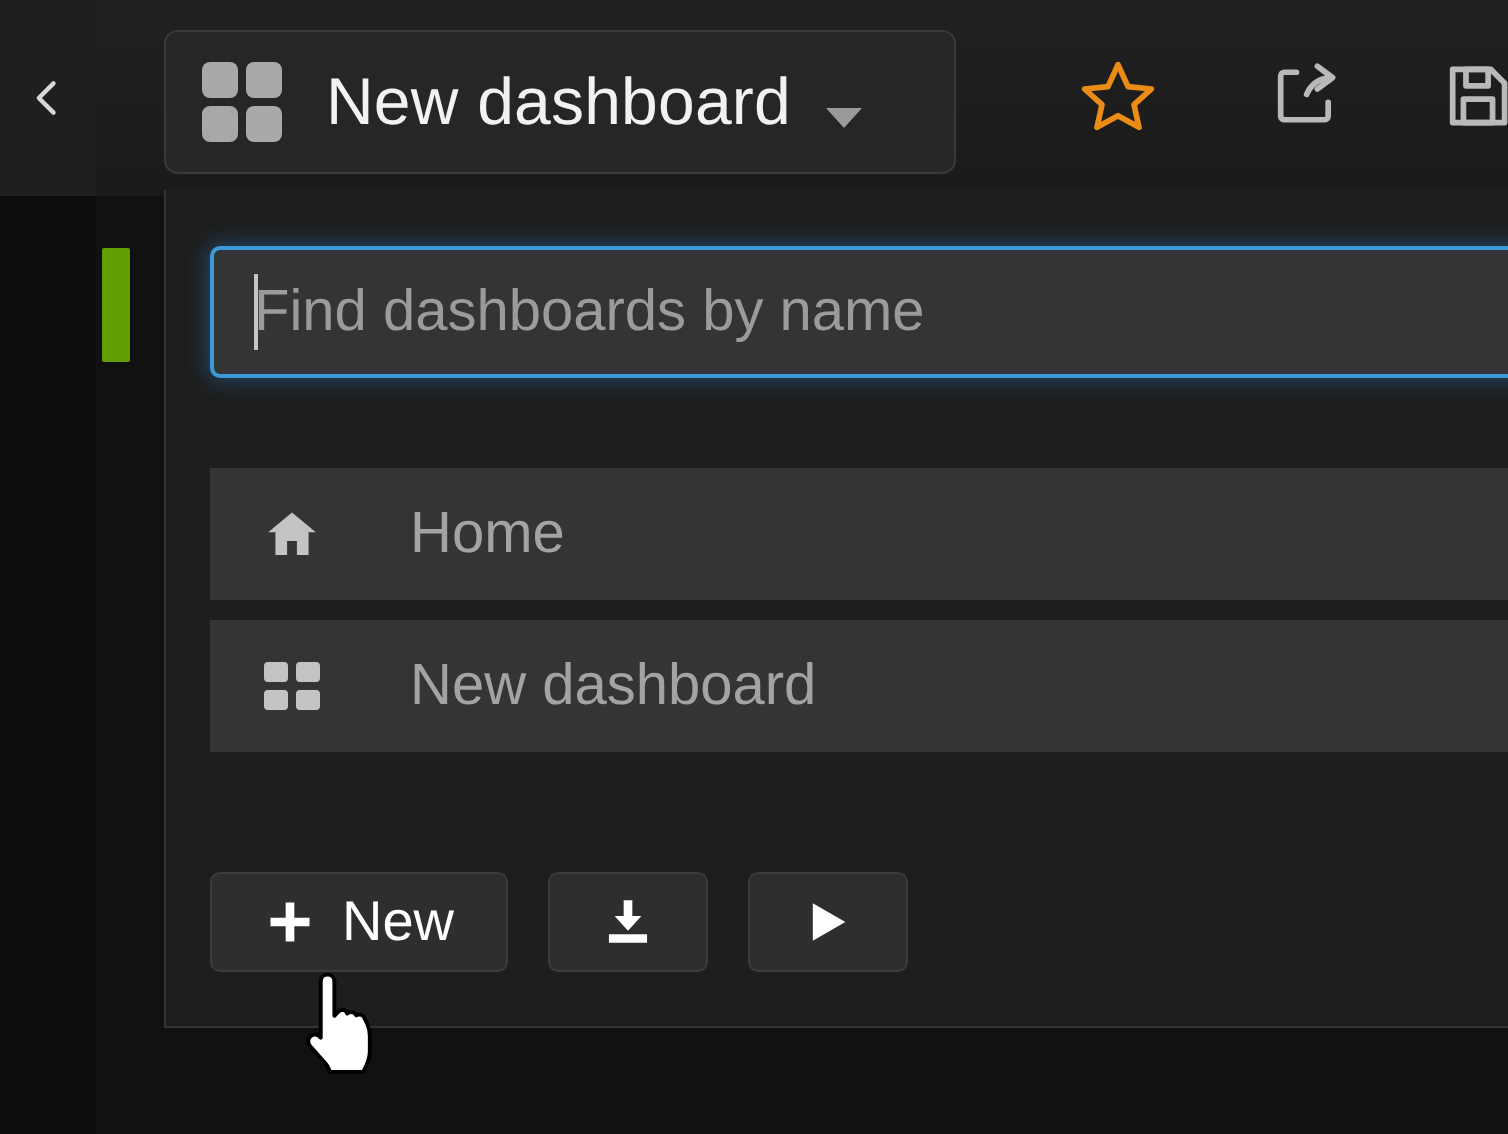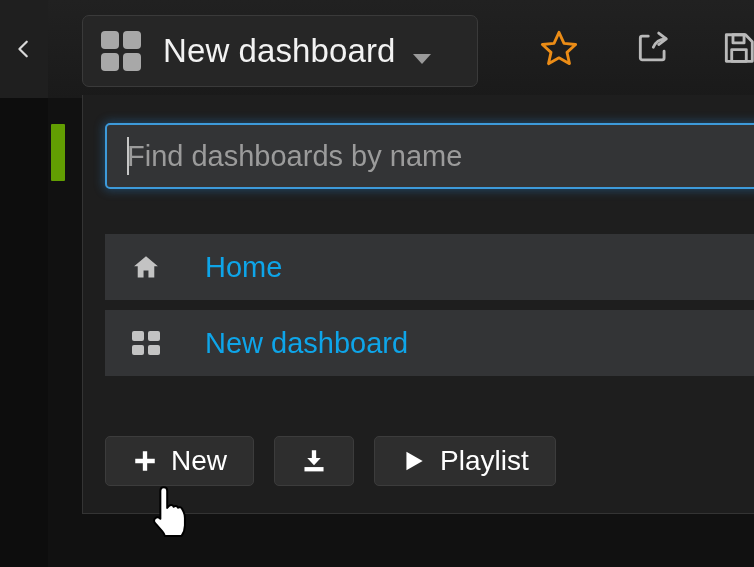--- a/index.html
+++ b/index.html
@@ -185,21 +185,21 @@
     width: 34px;
     display: flex;
     align-items: center;
     justify-content: center;
     color: #c3c3c3;
   }
   .row-grid-icon { width: 28px; height: 24px; gap: 4px; }
   .row-grid-icon i { background: #c3c3c3; border-radius: 2px; }
   .row-label {
     margin-left: 42px;
-    color: #0ea5e9;
+    color: #a3a3a3;
     font-size: 29px;
     white-space: nowrap;
   }
 
   
   #panel-actions {
     position: absolute;
     left: 22px; top: 341px;
     display: flex;
     gap: 20px;
@@ -327,21 +327,20 @@
         <svg width="26" height="26" viewBox="0 0 24 24" fill="#ffffff">
           <path d="M10 2h4v7.2h4.2L12 16 5.8 9.2H10z"></path>
           <path d="M3.2 17.6h17.6v4H3.2z"></path>
         </svg>
       </button>
 
       <button class="action-btn">
         <svg width="26" height="26" viewBox="0 0 24 24" fill="#ffffff">
           <path d="M5 3.4 20 12 5 20.6z"></path>
         </svg>
-        <span class="btn-label">Playlist</span>
       </button>
 
     </div>
   </div>
 
   <svg id="cursor" viewBox="0 0 32 42">
     <path d="M10.5 2.2c1.6 0 2.6 1.1 2.6 2.6v13.1l1.5-1.6c.9-.9 2.5-.9 3.1.1l.3.6c.7-.7 2.3-.8 3.1.2l.3.5c.9-.6 2.4-.4 3 .8l1.2 2.4c.8 1.7 1 2.8 1 4.7v5.6c0 4.2-2.6 8.1-2.6 8.1H11.3s-.3-1.8-1.9-3.6l-5.5-6.2c-1.1-1.2-1-2.9.1-3.8 1-.9 2.6-.9 3.6.2l.3.3V4.8c0-1.5 1-2.6 2.6-2.6z" fill="#ffffff" stroke="#000000" stroke-width="1.5" stroke-linejoin="round"></path>
   </svg>
 
 </div>

